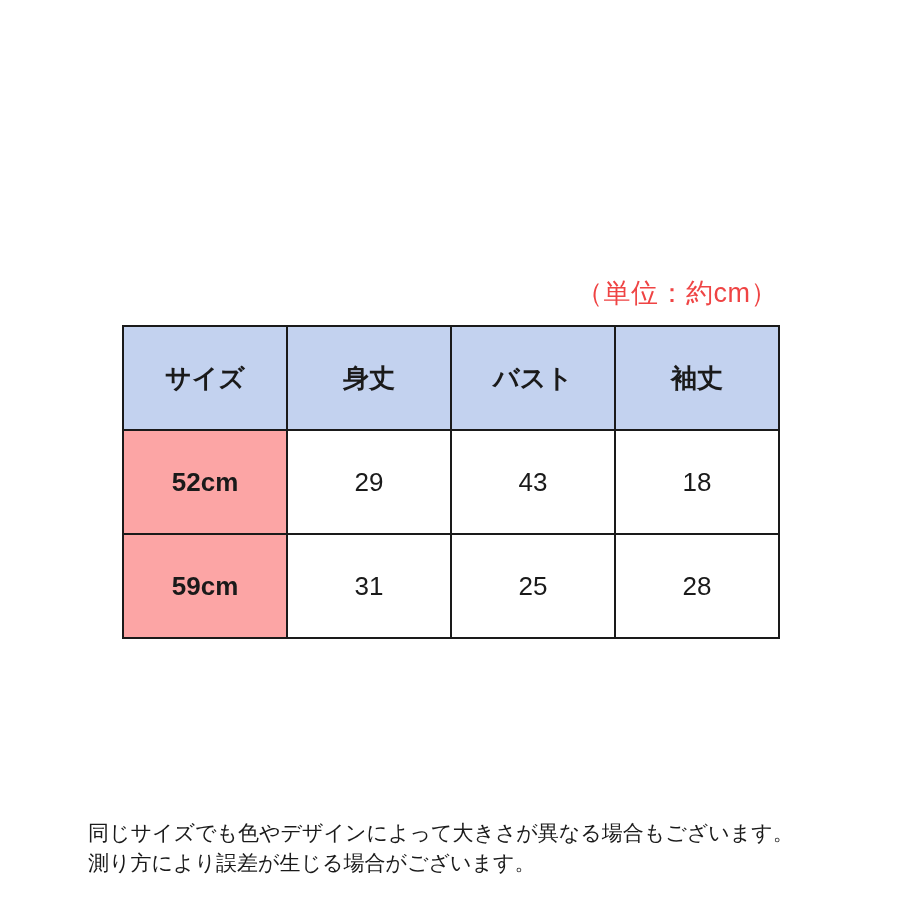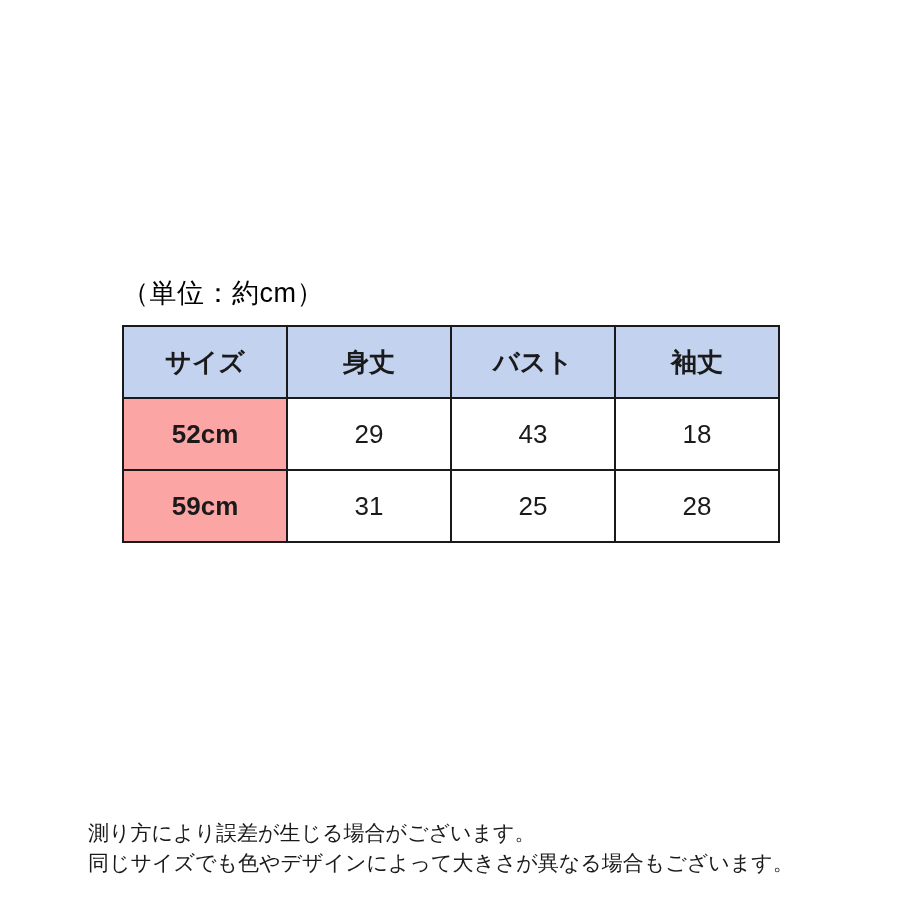--- a/index.html
+++ b/index.html
@@ -17,42 +17,43 @@
   }
 
   .size-chart-wrap {
     position: absolute;
     left: 122px;
     top: 280px;
     width: 656px;
   }
 
   .unit-note {
+    text-align: right;
     font-size: 27px;
     letter-spacing: 0.5px;
-    color: #000000;
+    color: #ef4444;
     margin: 0 0 18px 0;
     line-height: 1;
   }
 
   table.size-table {
     border-collapse: collapse;
     width: 656px;
     table-layout: fixed;
   }
 
   table.size-table td,
   table.size-table th {
     border: 2px solid #1a1a1a;
     height: 70px;
     text-align: center;
     vertical-align: middle;
     font-size: 26px;
     font-weight: normal;
-    padding: 0;
+    padding: 16px;
     color: #1a1a1a;
   }
 
   table.size-table thead th {
     background: #c3d2ef;
     font-weight: bold;
   }
 
   table.size-table tbody th.row-head {
     background: #fca5a5;
@@ -115,15 +116,15 @@
         <th class="row-head">59cm</th>
         <td>31</td>
         <td>25</td>
         <td>28</td>
       </tr>
     </tbody>
   </table>
 </div>
 
 <div class="footnotes">
+  <div>同じサイズでも色やデザインによって大きさが異なる場合もございます。</div>
   <div>測り方により誤差が生じる場合がございます。</div>
-  <div>同じサイズでも色やデザインによって大きさが異なる場合もございます。</div>
 </div>
 
 </body></html>

